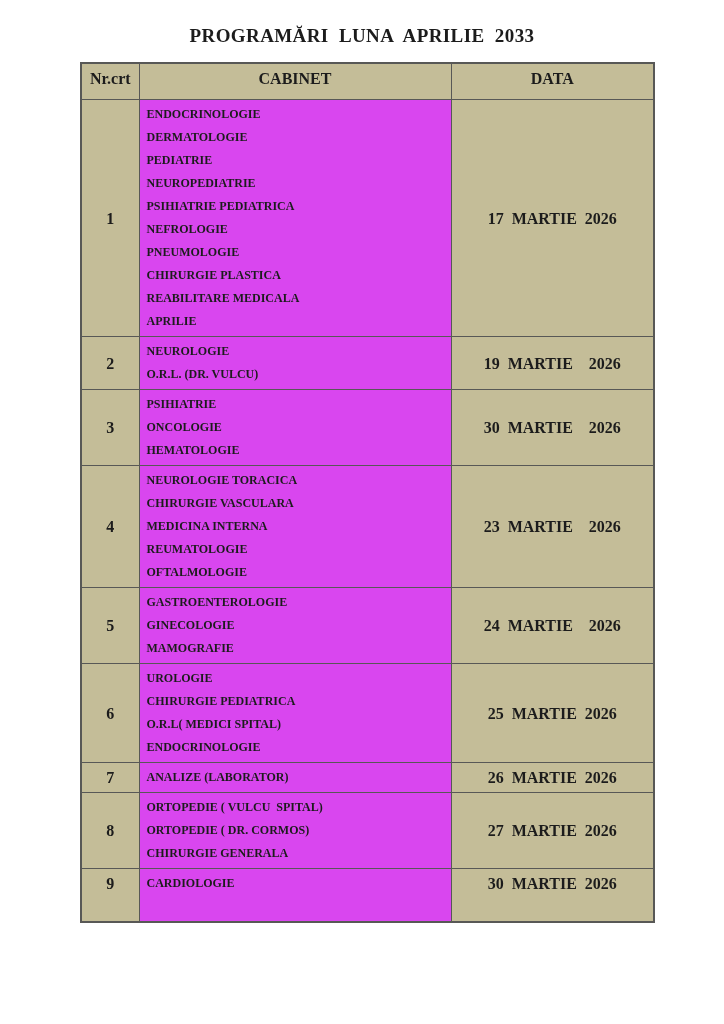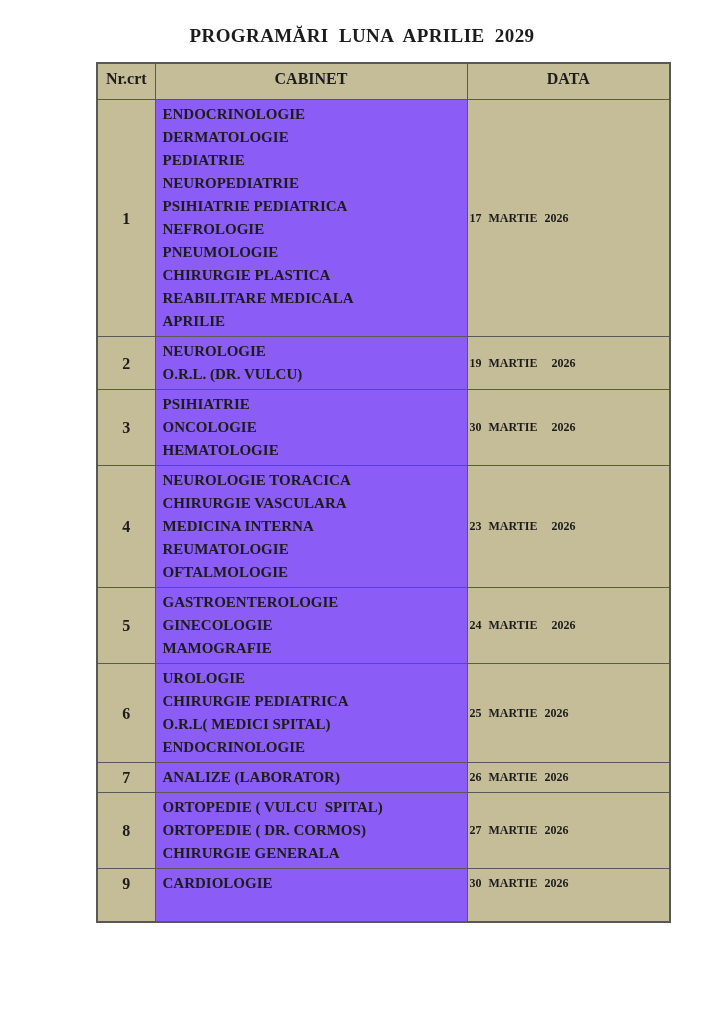--- a/index.html
+++ b/index.html
@@ -24,21 +24,21 @@
   .doc-title {
     padding-top: 25px;
     text-align: center;
     font-size: 19px;
     letter-spacing: 0.4px;
     white-space: pre-wrap;
     color: var(--text-color, #1c1c1c);
   }
   table.schedule {
     position: absolute;
-    left: 96px;
+    left: 80px;
     top: 62px;
     width: 573px;
     border-collapse: collapse;
     table-layout: fixed;
     border: 2px solid var(--border-color, #585856);
   }
   .col-nr   { width: 58px; }
   .col-cab  { width: 312px; }
   .col-data { width: 203px; }
   th, td {
@@ -54,50 +54,50 @@
   }
   td.nr-cell {
     background: var(--accent-bg, #c4bd98);
     text-align: center;
     vertical-align: middle;
     font-size: 16px;
     line-height: 23px;
     padding: 3px 2px;
   }
   td.cab-cell {
-    background: #8b5cf6;
+    background: #d946ef;
     vertical-align: top;
     padding: 3px 6px 3px 7px;
-    font-size: 15px;
+    font-size: 12px;
   }
   .cab-line {
     line-height: 23px;
     min-height: 23px;
     white-space: pre-wrap;
   }
   td.date-cell {
     background: var(--accent-bg, #c4bd98);
-    text-align: left;
+    text-align: center;
     vertical-align: middle;
-    font-size: 12px;
+    font-size: 16px;
     line-height: 23px;
     padding: 3px 2px;
     white-space: pre-wrap;
     word-spacing: 4px;
   }
   tr.valign-top td.nr-cell,
   tr.valign-top td.date-cell {
     vertical-align: top;
   }
 </style>
 </head>
 <body>
 
 <div class="page">
-  <div class="doc-title">PROGRAMĂRI  LUNA  APRILIE  2029</div>
+  <div class="doc-title">PROGRAMĂRI  LUNA  APRILIE  2033</div>
 
   <table class="schedule">
     <colgroup>
       <col class="col-nr">
       <col class="col-cab">
       <col class="col-data">
     </colgroup>
     <thead>
       <tr>
         <th class="hdr">Nr.crt</th>

